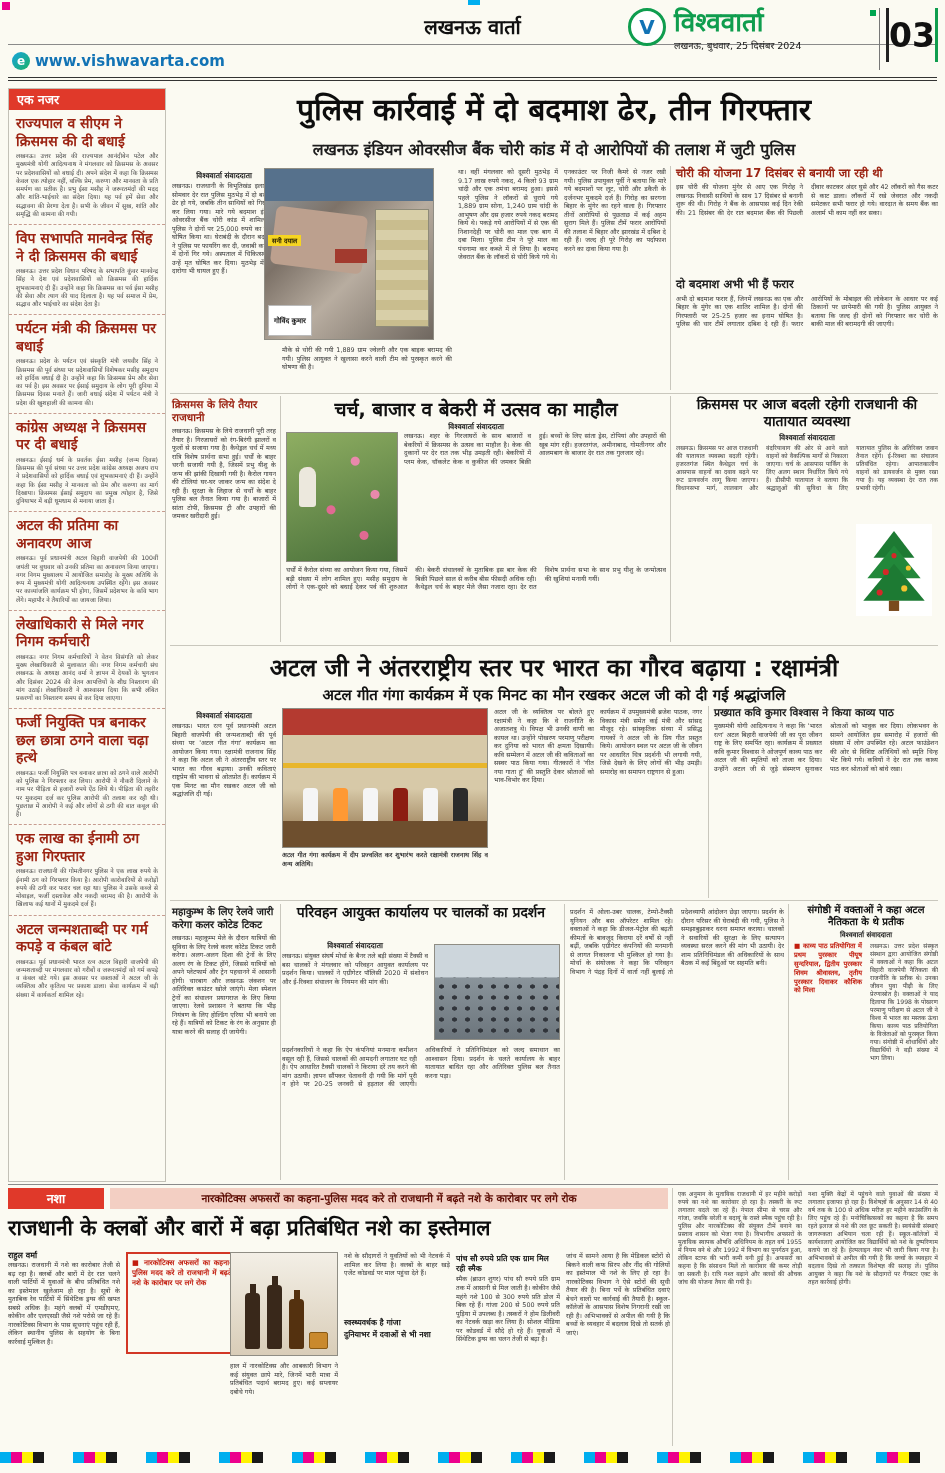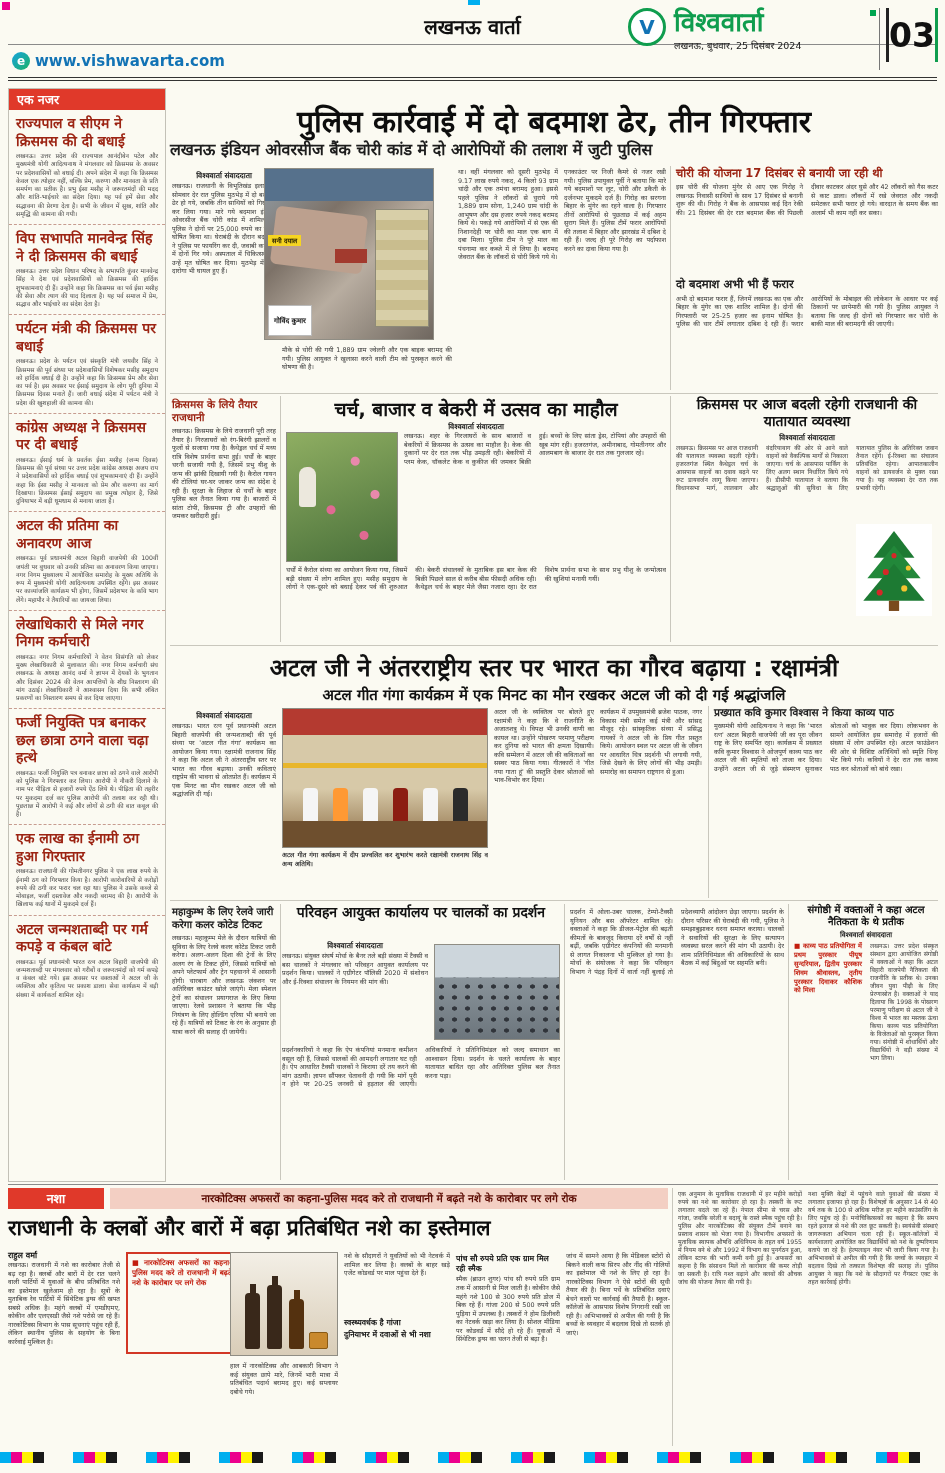--- a/index.html
+++ b/index.html
@@ -24,22 +24,22 @@
   .brandname{font-size:26px;font-weight:bold;color:#0f9d4e;line-height:1.1}
   .branddate{font-size:9.5px;color:#222;margin-top:2px;text-align:center}
   .pagenum{position:absolute;left:886px;top:8px;width:52px;height:54px;display:flex;align-items:center;justify-content:center;font-size:33px;font-weight:bold;color:#111;border-left:3px solid #222;border-right:3px solid #0f9d4e}
   
   .sidebar{position:absolute;left:8px;top:88px;width:158px;height:1094px;border:1px solid #c3c1b7;background:#fbfaf2;overflow:hidden}
   .sidebar-head{height:21px;background:#e0392a;color:#fff;font-size:12.5px;font-weight:bold;line-height:21px;padding-left:8px}
   .brief{padding:5px 7px 6px;border-bottom:1px dashed #c79c90}
   .brief h4{font-size:14px;line-height:1.25;color:#9c2413;margin-bottom:2px}
   .brief p{font-size:6.2px;text-align:justify;color:#444;line-height:1.33}
   
-  .lead-head{position:absolute;left:170px;top:100px;width:768px;text-align:center;font-size:30px;font-weight:800;color:#0d0d0d}
-  .lead-sub{position:absolute;left:170px;top:138px;width:768px;text-align:left;font-size:16px;font-weight:bold;color:#1d1d1d}
+  .lead-head{position:absolute;left:170px;top:88px;width:768px;text-align:center;font-size:30px;font-weight:800;color:#0d0d0d}
+  .lead-sub{position:absolute;left:170px;top:138px;width:768px;text-align:center;font-size:16px;font-weight:bold;color:#1d1d1d}
   .sec-head{font-weight:bold;color:#111;text-align:center}
   .small-head{font-weight:bold;font-size:11.5px;line-height:1.25}
   .tag-label{position:absolute;left:8px;top:1188px;width:96px;height:21px;background:#e0392a;color:#fff;font-weight:bold;font-size:12.5px;text-align:center;line-height:21px}
   .strip{position:absolute;left:110px;top:1188px;width:558px;height:21px;background:#f3cfc3;color:#5d0e05;font-weight:bold;font-size:10.5px;text-align:center;line-height:21px;overflow:hidden}
   .nasha-head{position:absolute;left:8px;top:1213px;width:664px;font-size:21px;font-weight:800;color:#0d0d0d}
   .redbox{position:absolute;left:126px;top:1252px;width:112px;height:102px;border:2px solid #d23726;padding:4px;font-size:7.2px;font-weight:bold;color:#c21d0e;line-height:1.4;text-align:justify}
   .subh{font-weight:bold;font-size:7.8px;color:#151515;line-height:1.25;margin:2px 0}
   
   .cap-white{position:absolute;left:3px;bottom:3px;background:#fff;border:1px solid #bbb;padding:10px 5px;font-size:7px;font-weight:bold;color:#111}
   .lab-yellow{position:absolute;left:3px;top:66px;background:#f6d521;padding:1px 4px;font-size:6.5px;font-weight:bold;color:#201a00}

